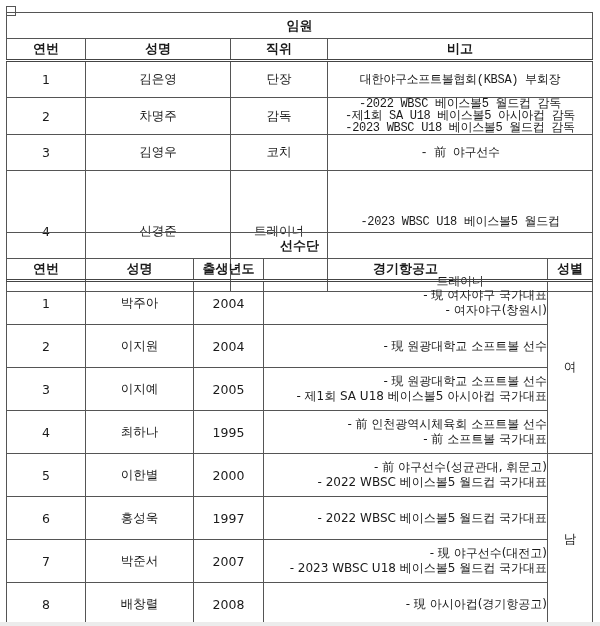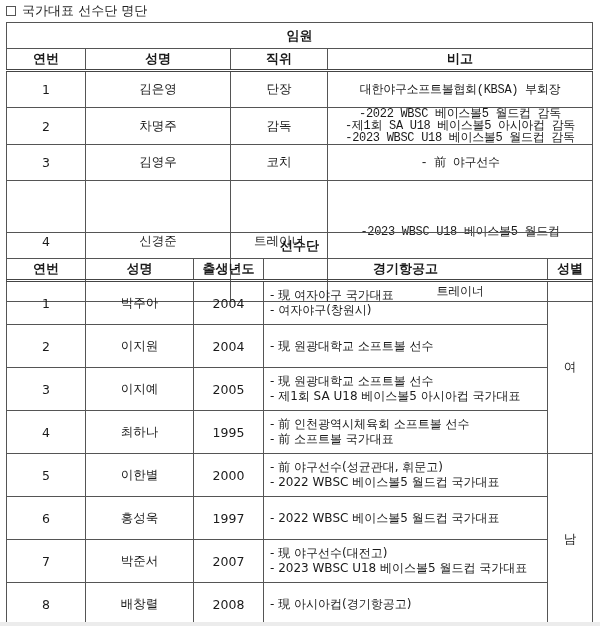--- a/index.html
+++ b/index.html
@@ -15,37 +15,36 @@
     width: 10px; height: 10px; border: 1px solid #555; display: inline-block; box-sizing: border-box;
   }
   table {
     position: absolute; border-collapse: collapse; table-layout: fixed;
     border: 1.5px solid #222; font-size: 12.5px;
   }
   td, th { border: 1px solid #555; text-align: center; vertical-align: middle; padding: 0; }
   th { font-weight: bold; font-size: 13px; }
   .caption-row th { height: 25px; border-bottom: 1px solid #555; }
   .head-row th { height: 20px; border-bottom: 3px double #444; }
-  #staff { left: 6px; top: 22px; width: 586px; padding-left: 44px; }
+  #staff { left: 6px; top: 12px; width: 586px; padding-left: 44px; }
   #players { left: 6px; top: 232px; width: 586px; }
   #staff .data-row td { height: 35px; }
   #players .data-row td { height: 42px; }
   .note { font-size: 12px; line-height: 12px; letter-spacing: -0.3px; font-family: Liberation Mono, monospace; }
   .note-line { display: block; }
-  .career { text-align: left; padding-left: 6px; font-size: 12px; line-height: 15px; }
+  .career { text-align: right; padding-left: 6px; font-size: 12px; line-height: 15px; }
   .career span { display: block; }
   .tail-band { position: absolute; left: 0; right: 0; top: 622px; height: 4px; background: #ececec; }
   .staff-notes-loose { line-height: 18px; margin-top: 42px; }
 </style>
 </head>
 <body>
 
 <div class="title">
   <span class="checkbox"></span>
-  <span>국가대표 선수단 명단</span>
 </div>
 
 <table id="staff">
   <colgroup>
     <col style="width:79px">
       <col style="width:145px">
       <col style="width:97px">
       <col style="width:265px">
   </colgroup>
   <tbody>

